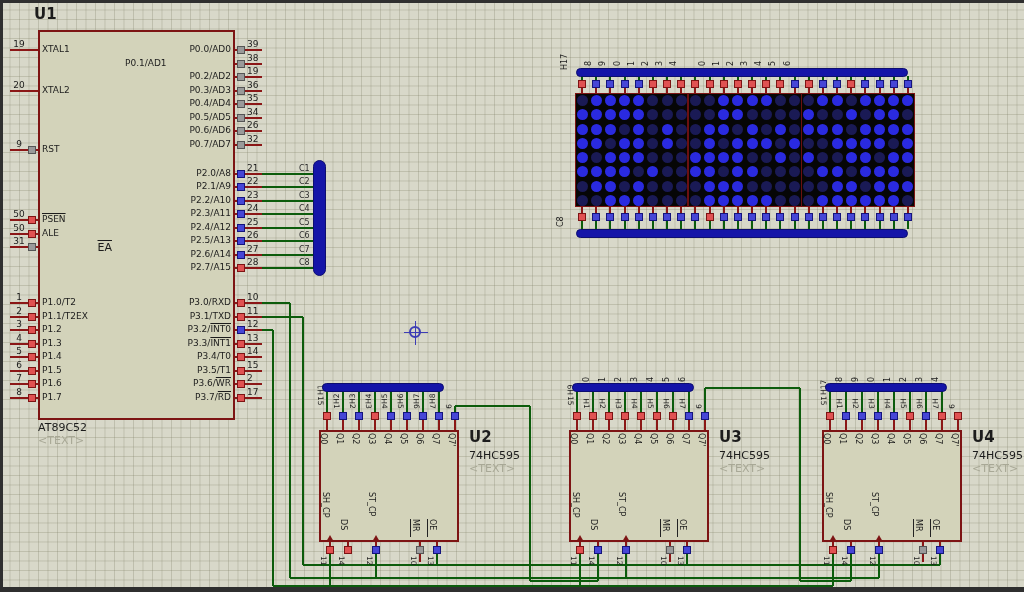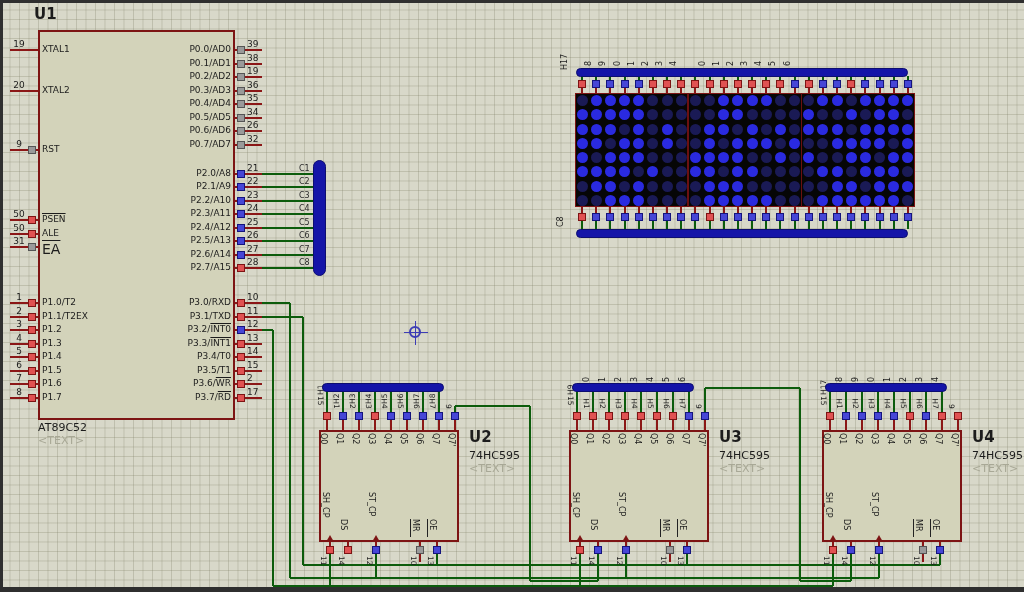--- a/index.html
+++ b/index.html
@@ -92,21 +92,21 @@
     <div style="left: 11px; top: 209px; width: 16px; height: 10px; font-size: 9px; text-align: center;">50</div>
     <div style="left: 28px; top: 216px; width: 8px; height: 8px; background: rgb(224, 82, 82); border: 1px solid rgb(125, 20, 20);"></div>
     <div style="left: 42px; top: 214px; width: 70px; height: 10px; font-size: 9px;"><span class="ovl">PSEN</span></div>
     <div style="left: 10px; top: 233px; width: 28px; height: 2px; background: rgb(139, 23, 23);"></div>
     <div style="left: 11px; top: 223px; width: 16px; height: 10px; font-size: 9px; text-align: center;">50</div>
     <div style="left: 28px; top: 230px; width: 8px; height: 8px; background: rgb(224, 82, 82); border: 1px solid rgb(125, 20, 20);"></div>
     <div style="left: 42px; top: 228px; width: 70px; height: 10px; font-size: 9px;">ALE</div>
     <div style="left: 10px; top: 246px; width: 28px; height: 2px; background: rgb(139, 23, 23);"></div>
     <div style="left: 11px; top: 236px; width: 16px; height: 10px; font-size: 9px; text-align: center;">31</div>
     <div style="left: 28px; top: 243px; width: 8px; height: 8px; background: rgb(154, 154, 154); border: 1px solid rgb(85, 85, 85);"></div>
-    <div style="left: 42px; top: 241px; width: 70px; height: 10px; font-size: 14px;"><span class="ovl">EA</span></div>
+    <div style="left: 42px; top: 241px; width: 70px; height: 10px; font-size: 11px; text-align: right;"><span class="ovl">EA</span></div>
     <div style="left: 10px; top: 302px; width: 28px; height: 2px; background: rgb(139, 23, 23);"></div>
     <div style="left: 11px; top: 292px; width: 16px; height: 10px; font-size: 9px; text-align: center;">1</div>
     <div style="left: 28px; top: 299px; width: 8px; height: 8px; background: rgb(224, 82, 82); border: 1px solid rgb(125, 20, 20);"></div>
     <div style="left: 42px; top: 297px; width: 70px; height: 10px; font-size: 9px;">P1.0/T2</div>
     <div style="left: 10px; top: 315.5px; width: 28px; height: 2px; background: rgb(139, 23, 23);"></div>
     <div style="left: 11px; top: 305.5px; width: 16px; height: 10px; font-size: 9px; text-align: center;">2</div>
     <div style="left: 28px; top: 312.5px; width: 8px; height: 8px; background: rgb(224, 82, 82); border: 1px solid rgb(125, 20, 20);"></div>
     <div style="left: 42px; top: 310.5px; width: 70px; height: 10px; font-size: 9px;">P1.1/T2EX</div>
     <div style="left: 10px; top: 329px; width: 28px; height: 2px; background: rgb(139, 23, 23);"></div>
     <div style="left: 11px; top: 319px; width: 16px; height: 10px; font-size: 9px; text-align: center;">3</div>
@@ -132,21 +132,21 @@
     <div style="left: 11px; top: 386.5px; width: 16px; height: 10px; font-size: 9px; text-align: center;">8</div>
     <div style="left: 28px; top: 393.5px; width: 8px; height: 8px; background: rgb(224, 82, 82); border: 1px solid rgb(125, 20, 20);"></div>
     <div style="left: 42px; top: 391.5px; width: 70px; height: 10px; font-size: 9px;">P1.7</div>
     <div style="left: 235px; top: 49px; width: 27px; height: 2px; background: rgb(139, 23, 23);"></div>
     <div style="left: 237px; top: 46px; width: 8px; height: 8px; background: rgb(154, 154, 154); border: 1px solid rgb(85, 85, 85);"></div>
     <div style="left: 247px; top: 39px; width: 16px; height: 10px; font-size: 9px;">39</div>
     <div style="left: 125px; top: 44px; width: 106px; height: 10px; font-size: 9px; text-align: right;">P0.0/AD0</div>
     <div style="left: 235px; top: 62.5px; width: 27px; height: 2px; background: rgb(139, 23, 23);"></div>
     <div style="left: 237px; top: 59.5px; width: 8px; height: 8px; background: rgb(154, 154, 154); border: 1px solid rgb(85, 85, 85);"></div>
     <div style="left: 247px; top: 52.5px; width: 16px; height: 10px; font-size: 9px;">38</div>
-    <div style="left: 125px; top: 57.5px; width: 106px; height: 10px; font-size: 9px; text-align: right;">P0.1/AD1</div>
+    <div style="left: 125px; top: 57.5px; width: 106px; height: 10px; font-size: 9px; ">P0.1/AD1</div>
     <div style="left: 235px; top: 76px; width: 27px; height: 2px; background: rgb(139, 23, 23);"></div>
     <div style="left: 237px; top: 73px; width: 8px; height: 8px; background: rgb(154, 154, 154); border: 1px solid rgb(85, 85, 85);"></div>
     <div style="left: 247px; top: 66px; width: 16px; height: 10px; font-size: 9px;">19</div>
     <div style="left: 125px; top: 71px; width: 106px; height: 10px; font-size: 9px; text-align: right;">P0.2/AD2</div>
     <div style="left: 235px; top: 89.5px; width: 27px; height: 2px; background: rgb(139, 23, 23);"></div>
     <div style="left: 237px; top: 86.5px; width: 8px; height: 8px; background: rgb(154, 154, 154); border: 1px solid rgb(85, 85, 85);"></div>
     <div style="left: 247px; top: 79.5px; width: 16px; height: 10px; font-size: 9px;">36</div>
     <div style="left: 125px; top: 84.5px; width: 106px; height: 10px; font-size: 9px; text-align: right;">P0.3/AD3</div>
     <div style="left: 235px; top: 103px; width: 27px; height: 2px; background: rgb(139, 23, 23);"></div>
     <div style="left: 237px; top: 100px; width: 8px; height: 8px; background: rgb(154, 154, 154); border: 1px solid rgb(85, 85, 85);"></div>

